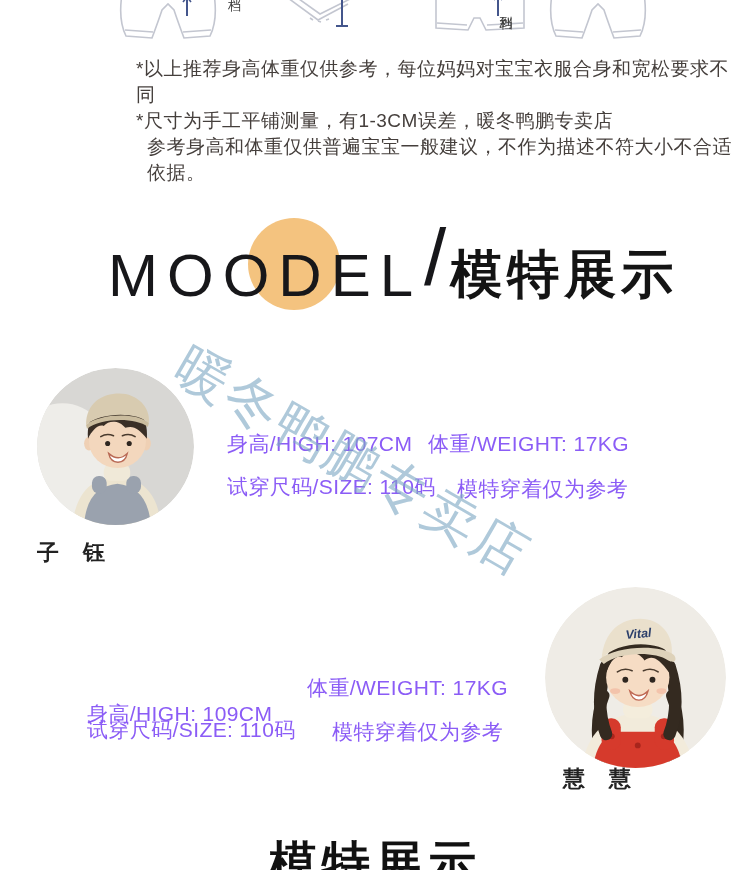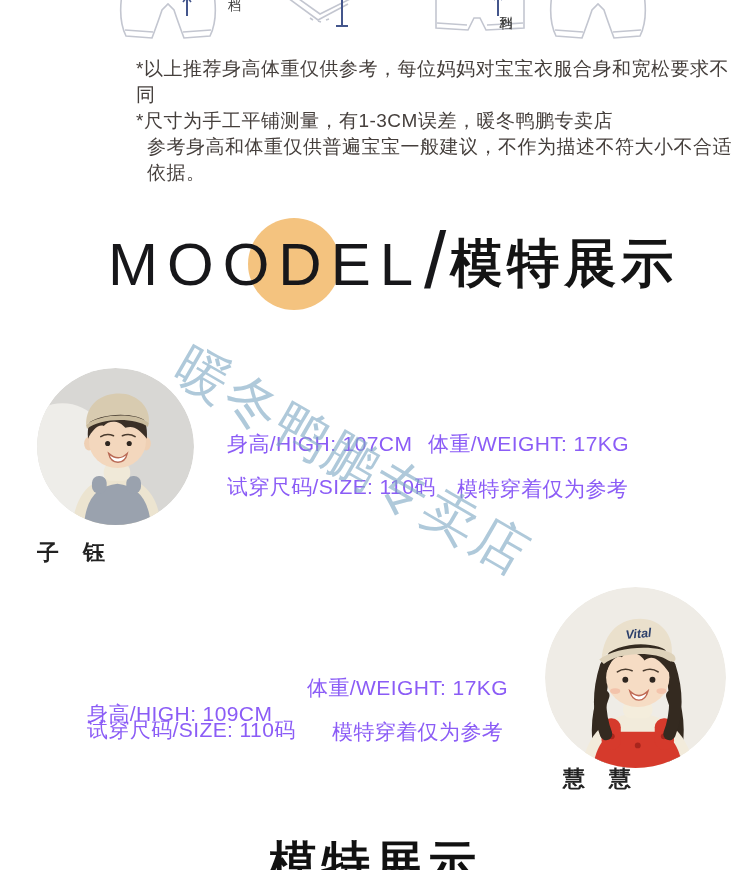--- a/index.html
+++ b/index.html
@@ -15,21 +15,21 @@
     color:#453f3c;font-size:19px;line-height:26px;letter-spacing:.5px;font-weight:500;margin-left:24px;
   }
   .disclaimer .indent{padding-left:11px;}
   
   .model-header{position:absolute;left:108px;top:218px;height:96px;width:560px;}
   .accent-circle{
     position:absolute;left:140px;top:0;width:92px;height:92px;border-radius:50%;
     background:#f4c37f;z-index:0;
   }
   .header-text{
-    position:relative;z-index:1;display:flex;align-items:center;height:92px;white-space:nowrap;
+    position:relative;z-index:1;display:flex;align-items:flex-end;height:92px;white-space:nowrap;
   }
   .header-en{
     font-size:60px;font-weight:200;letter-spacing:9px;color:#17171a;
     font-family:"Liberation Sans",sans-serif;
   }
   .header-slash{
     font-size:80px;font-weight:200;color:#17171a;margin:0 4px 6px 2px;
   }
   .header-zh{
     font-size:52px;font-weight:700;letter-spacing:5px;color:#141414;

